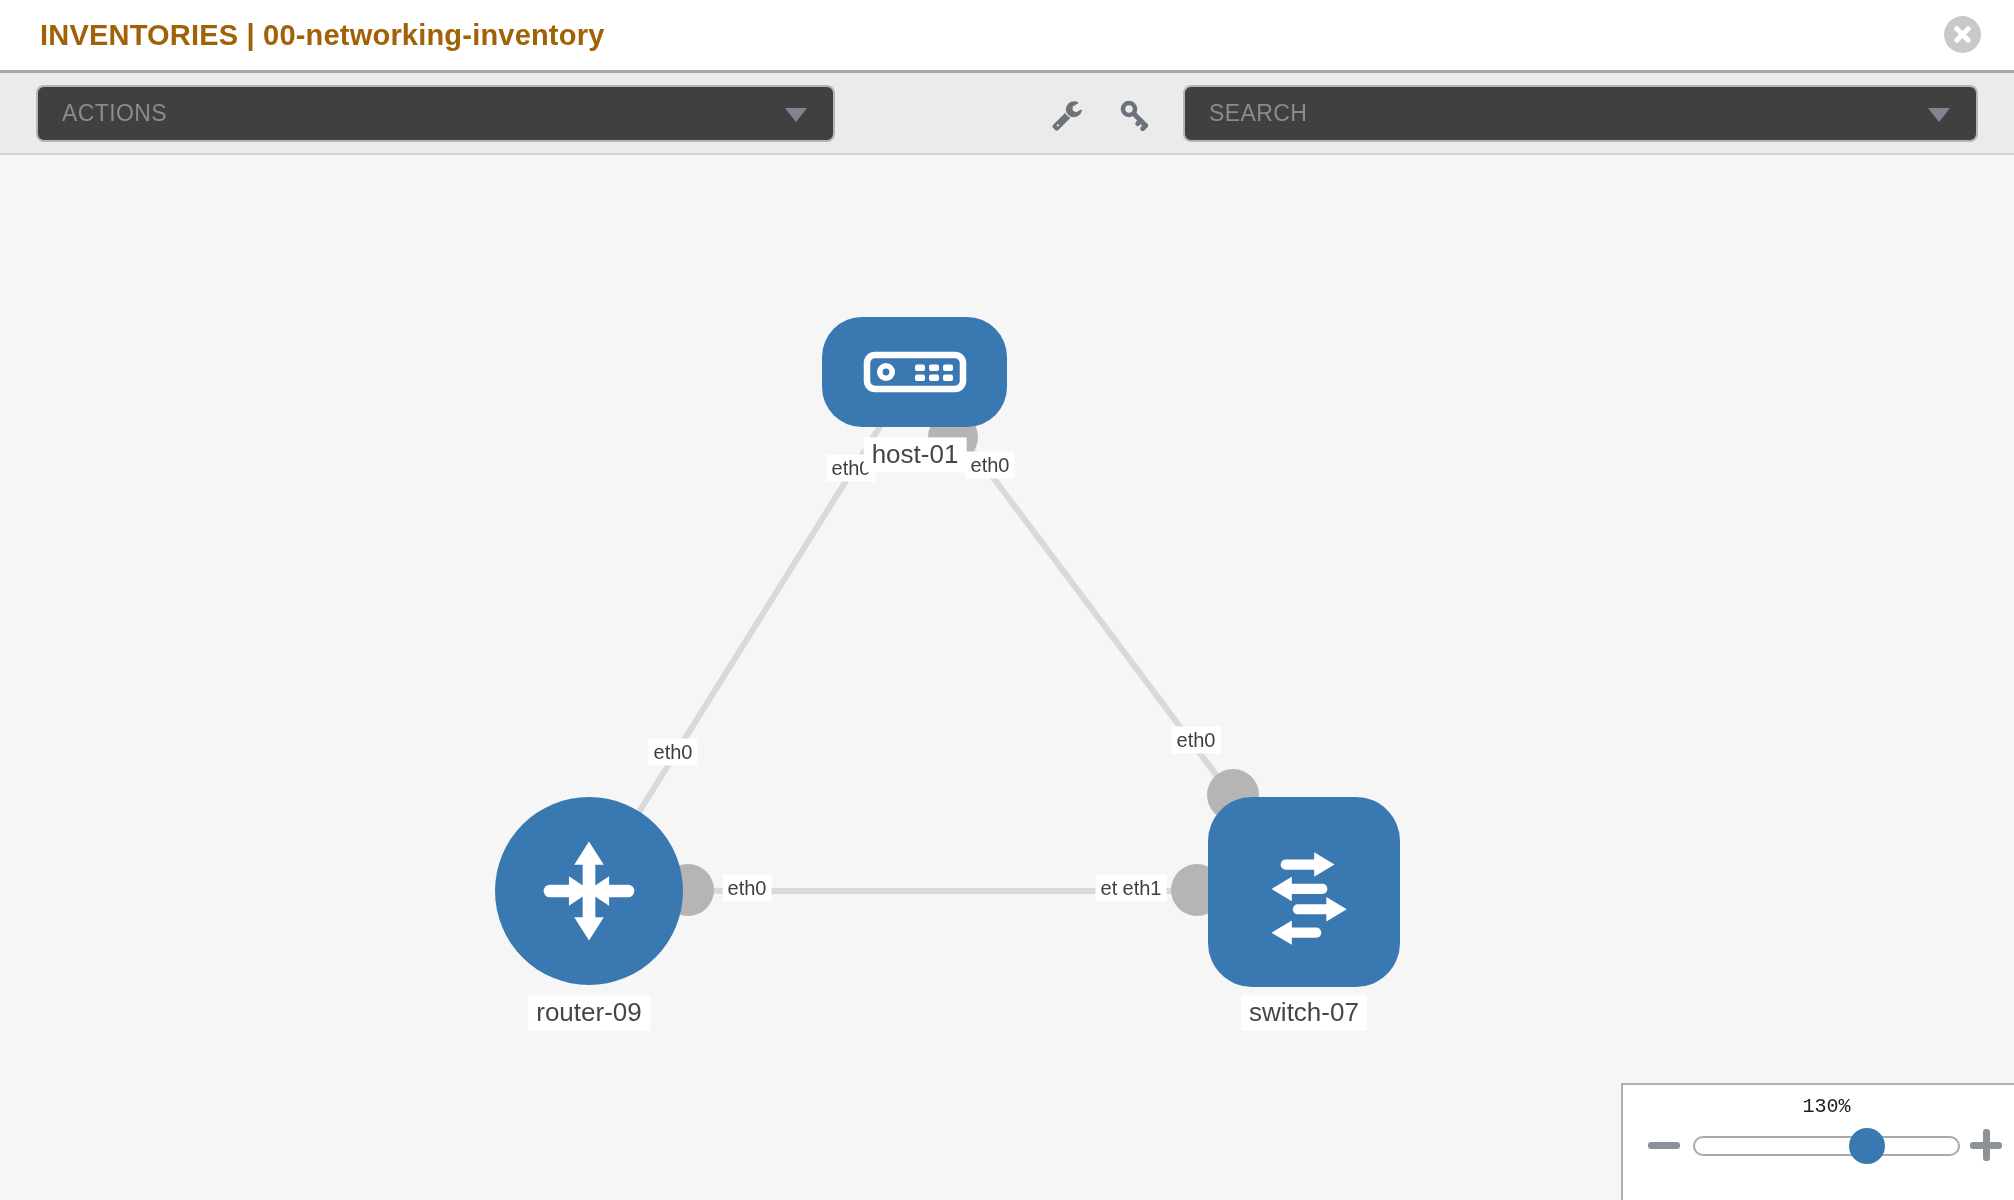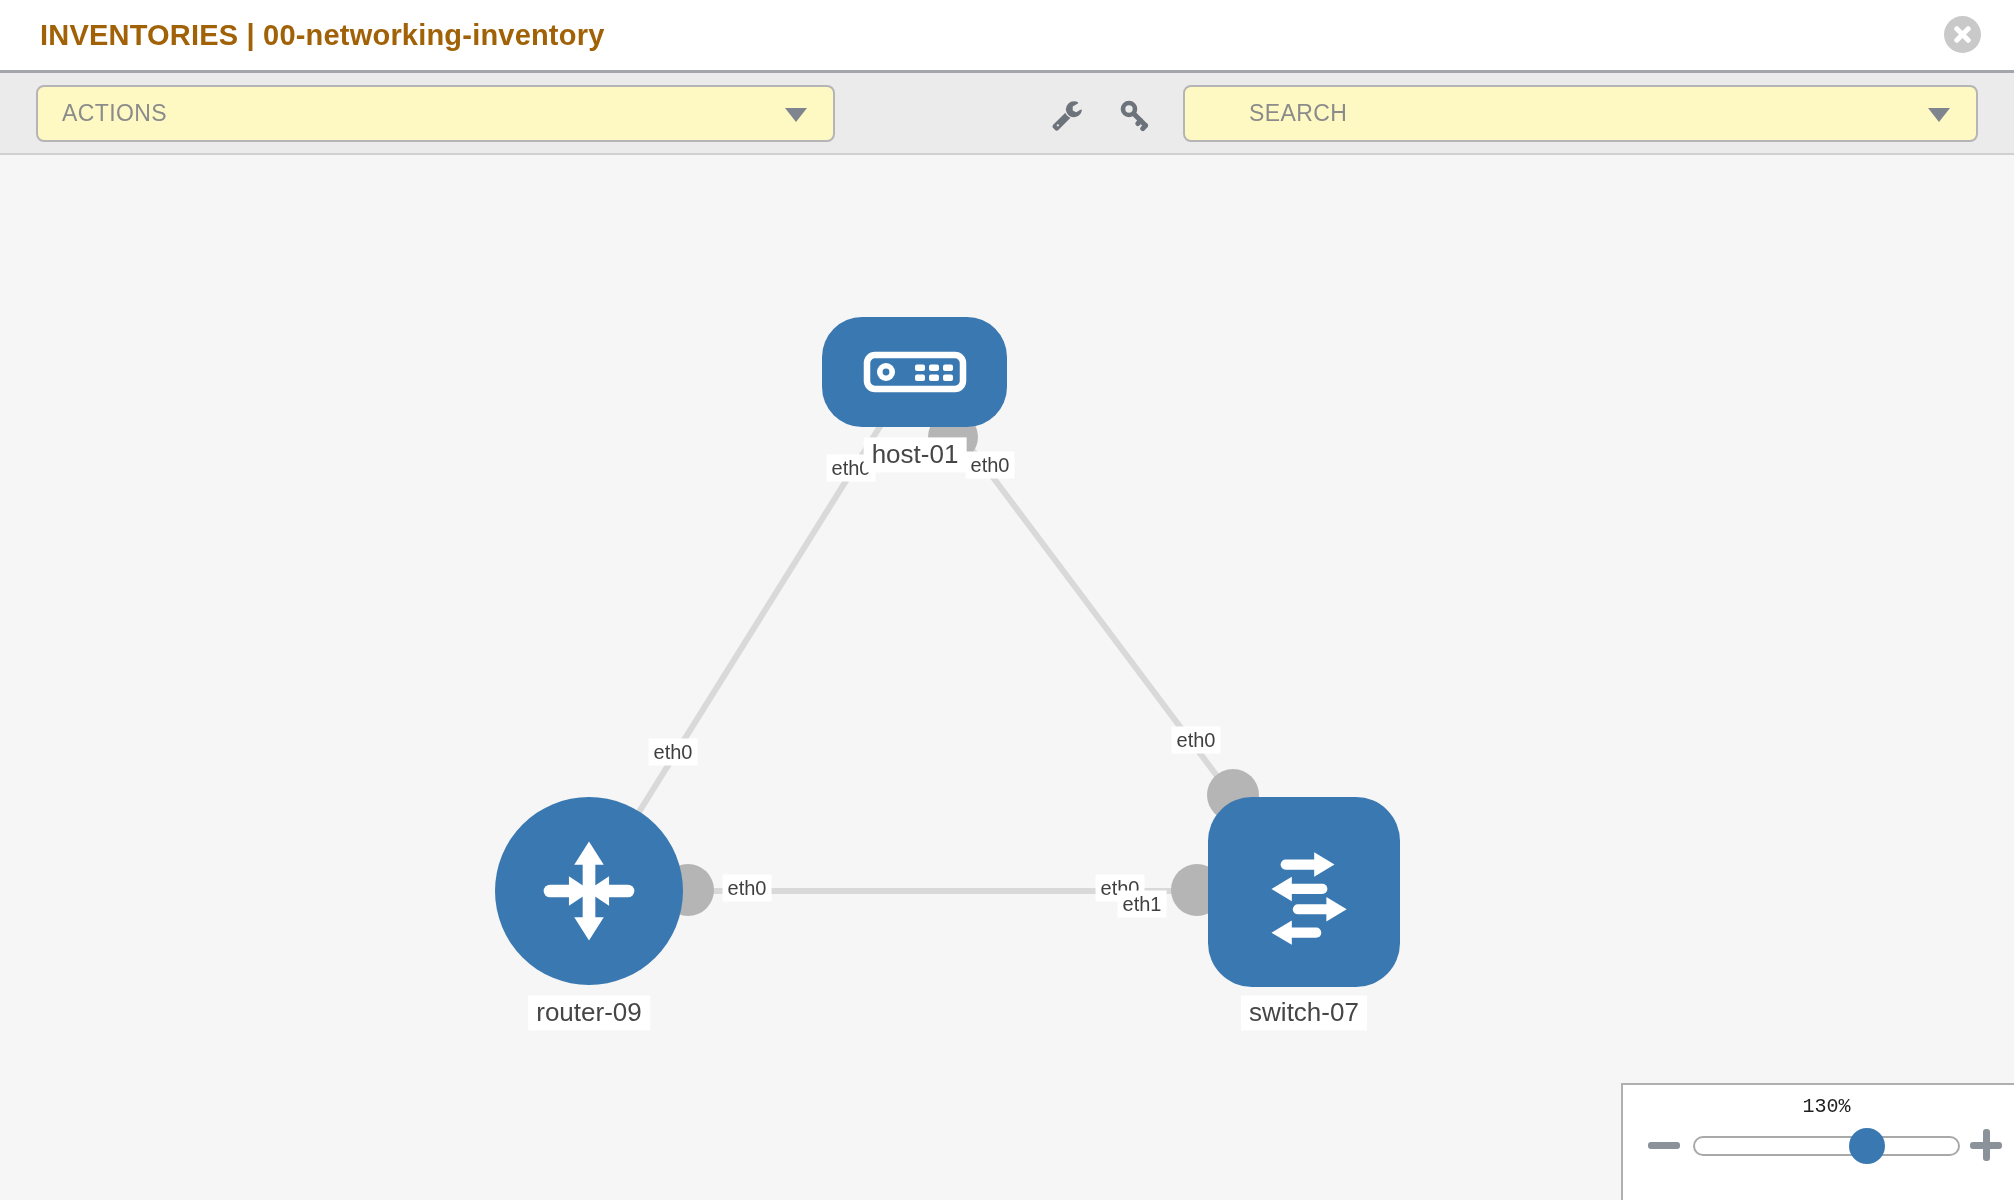--- a/index.html
+++ b/index.html
@@ -9,25 +9,25 @@
   
   .header { position:absolute; left:0; top:0; width:2014px; height:70px; background:#ffffff; }
   .title { position:absolute; left:40px; top:50%; transform:translateY(-50%); font-size:29px; font-weight:bold; color:#a16207; letter-spacing:0.2px; white-space:nowrap; }
   .close-btn { position:absolute; left:1944px; top:16px; width:37px; height:37px; border-radius:50%; background:#c9c9c9; cursor:pointer; }
   .close-btn .bar { position:absolute; left:8px; top:16px; width:21px; height:5px; border-radius:2px; background:#ffffff; }
   .close-btn .bar.a { transform:rotate(45deg); }
   .close-btn .bar.b { transform:rotate(-45deg); }
 
   
   .toolbar { position:absolute; left:0; top:70px; width:2014px; height:85px; background:#ebebeb; border-top:3px solid #a3a6aa; border-bottom:2px solid #d0d0d0; }
-  .select-box { position:absolute; top:85px; height:57px; background:#fef9c3; border:2px solid #b5b5b5; border-radius:8px; display:flex; align-items:center; cursor:pointer; }
+  .select-box { position:absolute; top:85px; height:57px; background:#404040; border:2px solid #b5b5b5; border-radius:8px; display:flex; align-items:center; cursor:pointer; }
   .select-box .select-label { font-size:23px; color:#8b8b8b; padding-left:24px; letter-spacing:0.4px; }
   .caret { position:absolute; right:26px; top:50%; margin-top:-6px; width:0; height:0; border-left:11px solid transparent; border-right:11px solid transparent; border-top:14px solid #7e858e; }
   .actions-box { left:36px; width:799px; }
-  .search-box { left:1183px; width:795px;padding-left:40px; }
+  .search-box { left:1183px; width:795px; }
   .tool-btn { position:absolute; top:97px; width:36px; height:36px; display:flex; align-items:center; justify-content:center; cursor:pointer; }
   .tool-btn.wrench { left:1049px; }
   .tool-btn.key { left:1117px; }
 
   
   .canvas { position:absolute; left:0; top:155px; width:2014px; height:1045px; background:#f6f6f6; overflow:hidden; }
   .links-svg { position:absolute; left:0; top:0; }
 
   .node { position:absolute; display:flex; align-items:center; justify-content:center; background:#3a78b2; }
   .node-host { left:822px; top:162px; width:185px; height:110px; border-radius:40px; }
@@ -145,21 +145,21 @@
           <polygon points="28,100 48,88 48,112" stroke="none"></polygon>
         </g>
       </svg>
     </div>
 
     <div class="plabel" style="left:851px; top:313px;">eth0</div>
     <div class="plabel" style="left:990px; top:310px;">eth0</div>
     <div class="plabel" style="left:673px; top:597px;">eth0</div>
     <div class="plabel" style="left:747px; top:733px;">eth0</div>
     <div class="plabel" style="left:1120px; top:733px;">eth0</div>
-    <div class="plabel" style="left:1142px; top:733px;margin-top:16px;">eth1</div>
+    <div class="plabel" style="left:1142px; top:733px;">eth1</div>
     <div class="plabel" style="left:1196px; top:585px;">eth0</div>
 
     <div class="nlabel" style="left:915px; top:300px;">host-01</div>
     <div class="nlabel" style="left:589px; top:858px;">router-09</div>
     <div class="nlabel" style="left:1304px; top:858px;">switch-07</div>
   </div>
 
   <div class="zoom-panel">
     <div class="zoom-value">130%</div>
     <div class="zoom-minus"><span></span></div>

